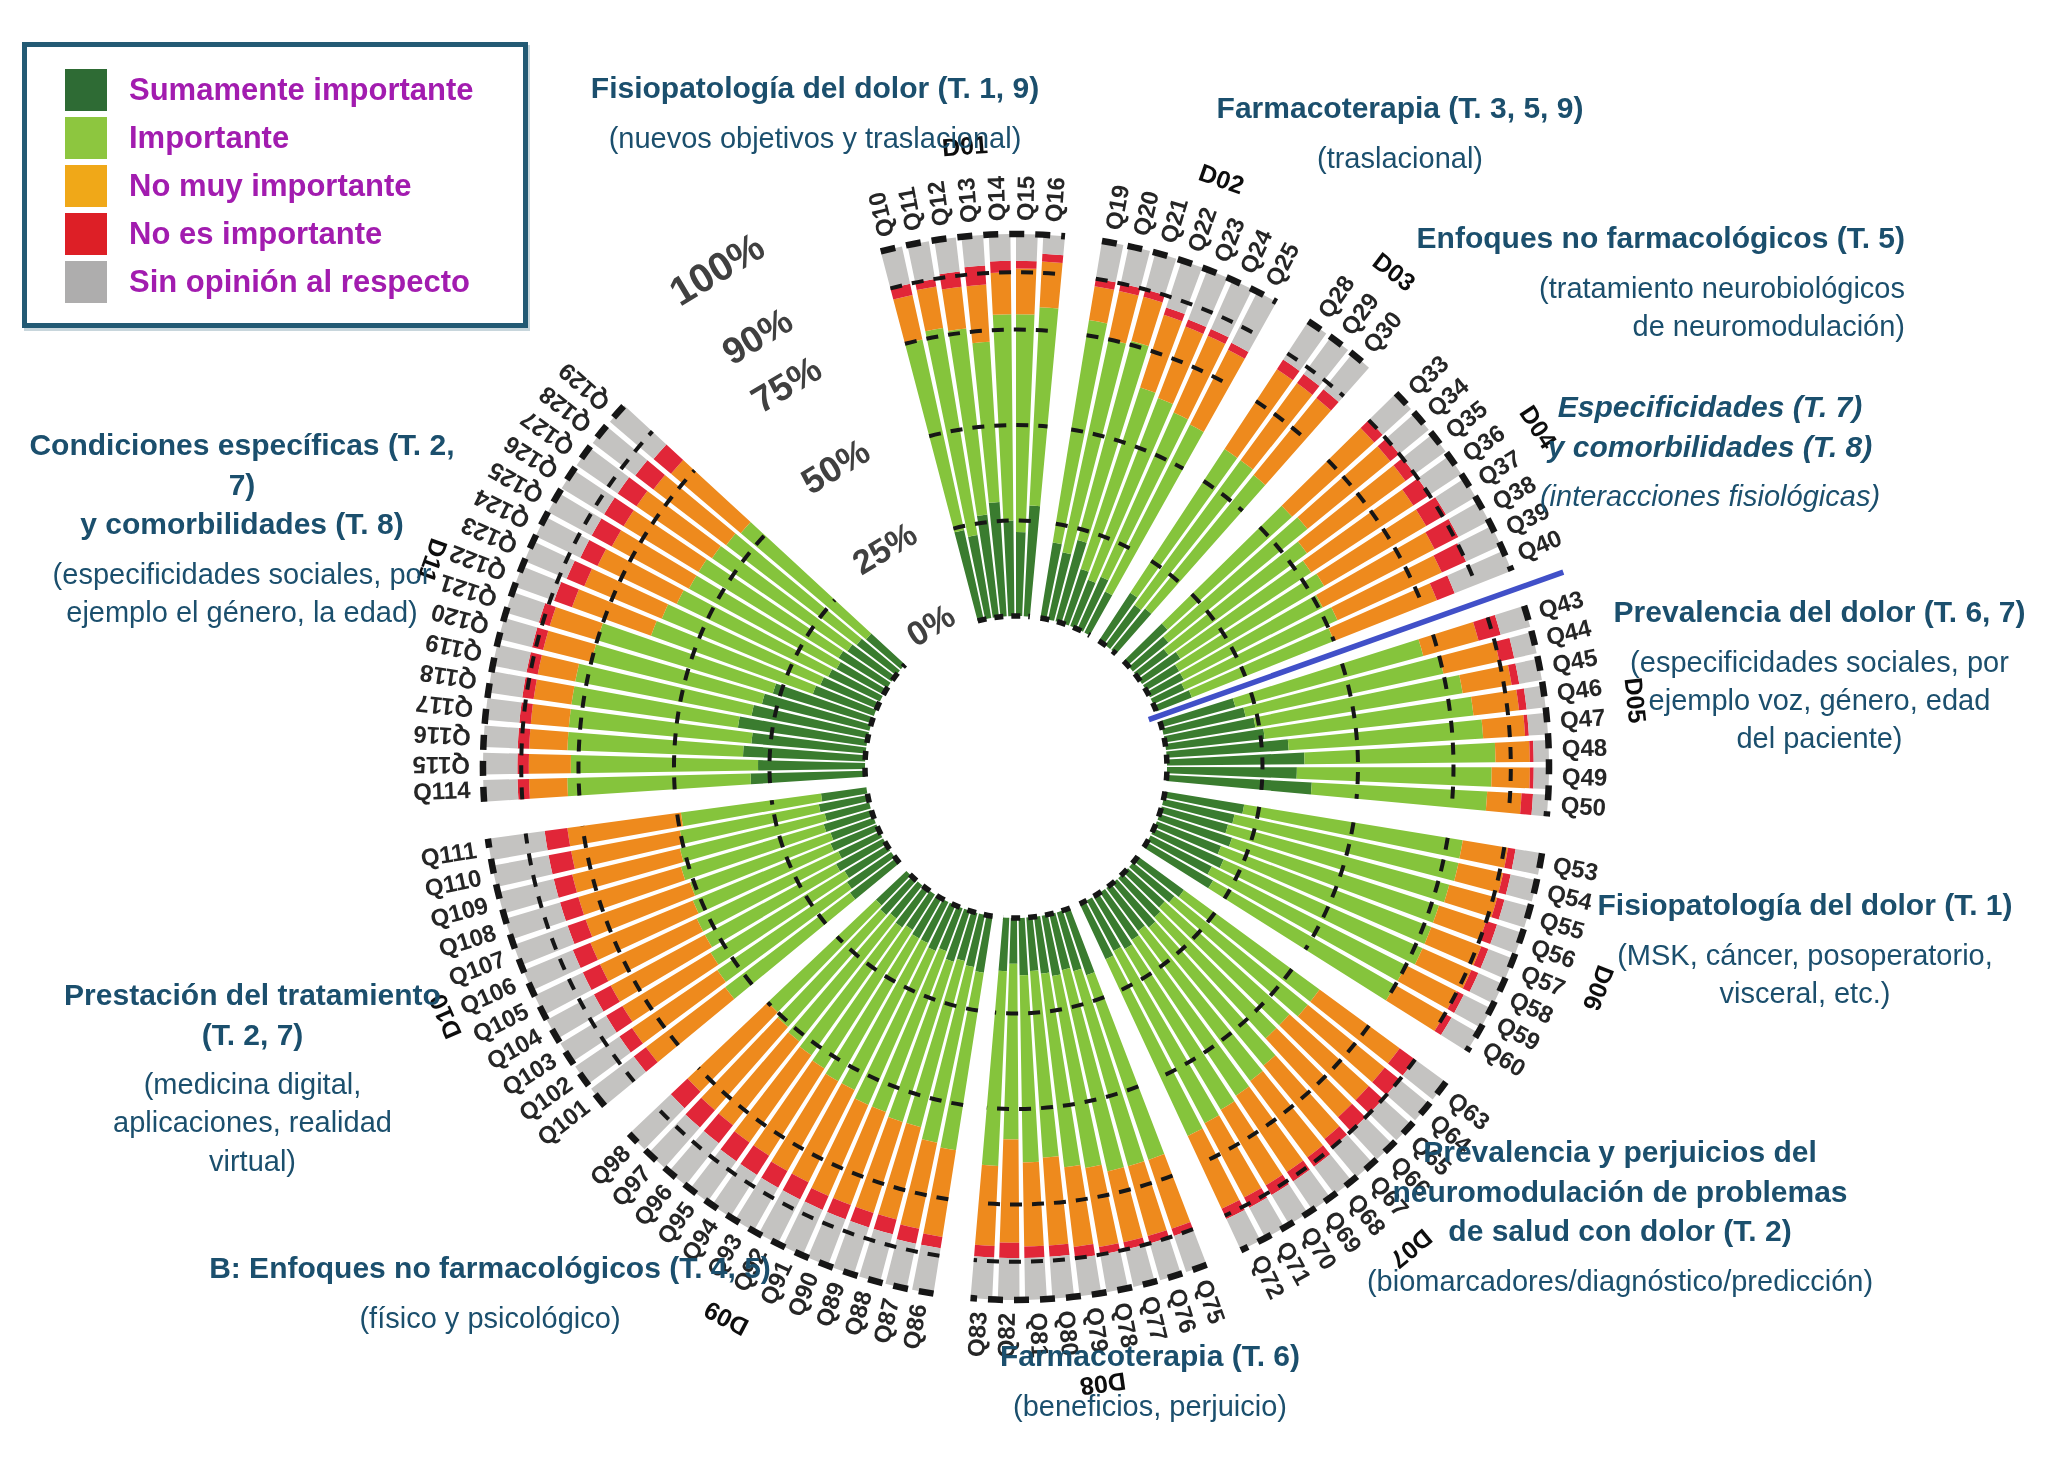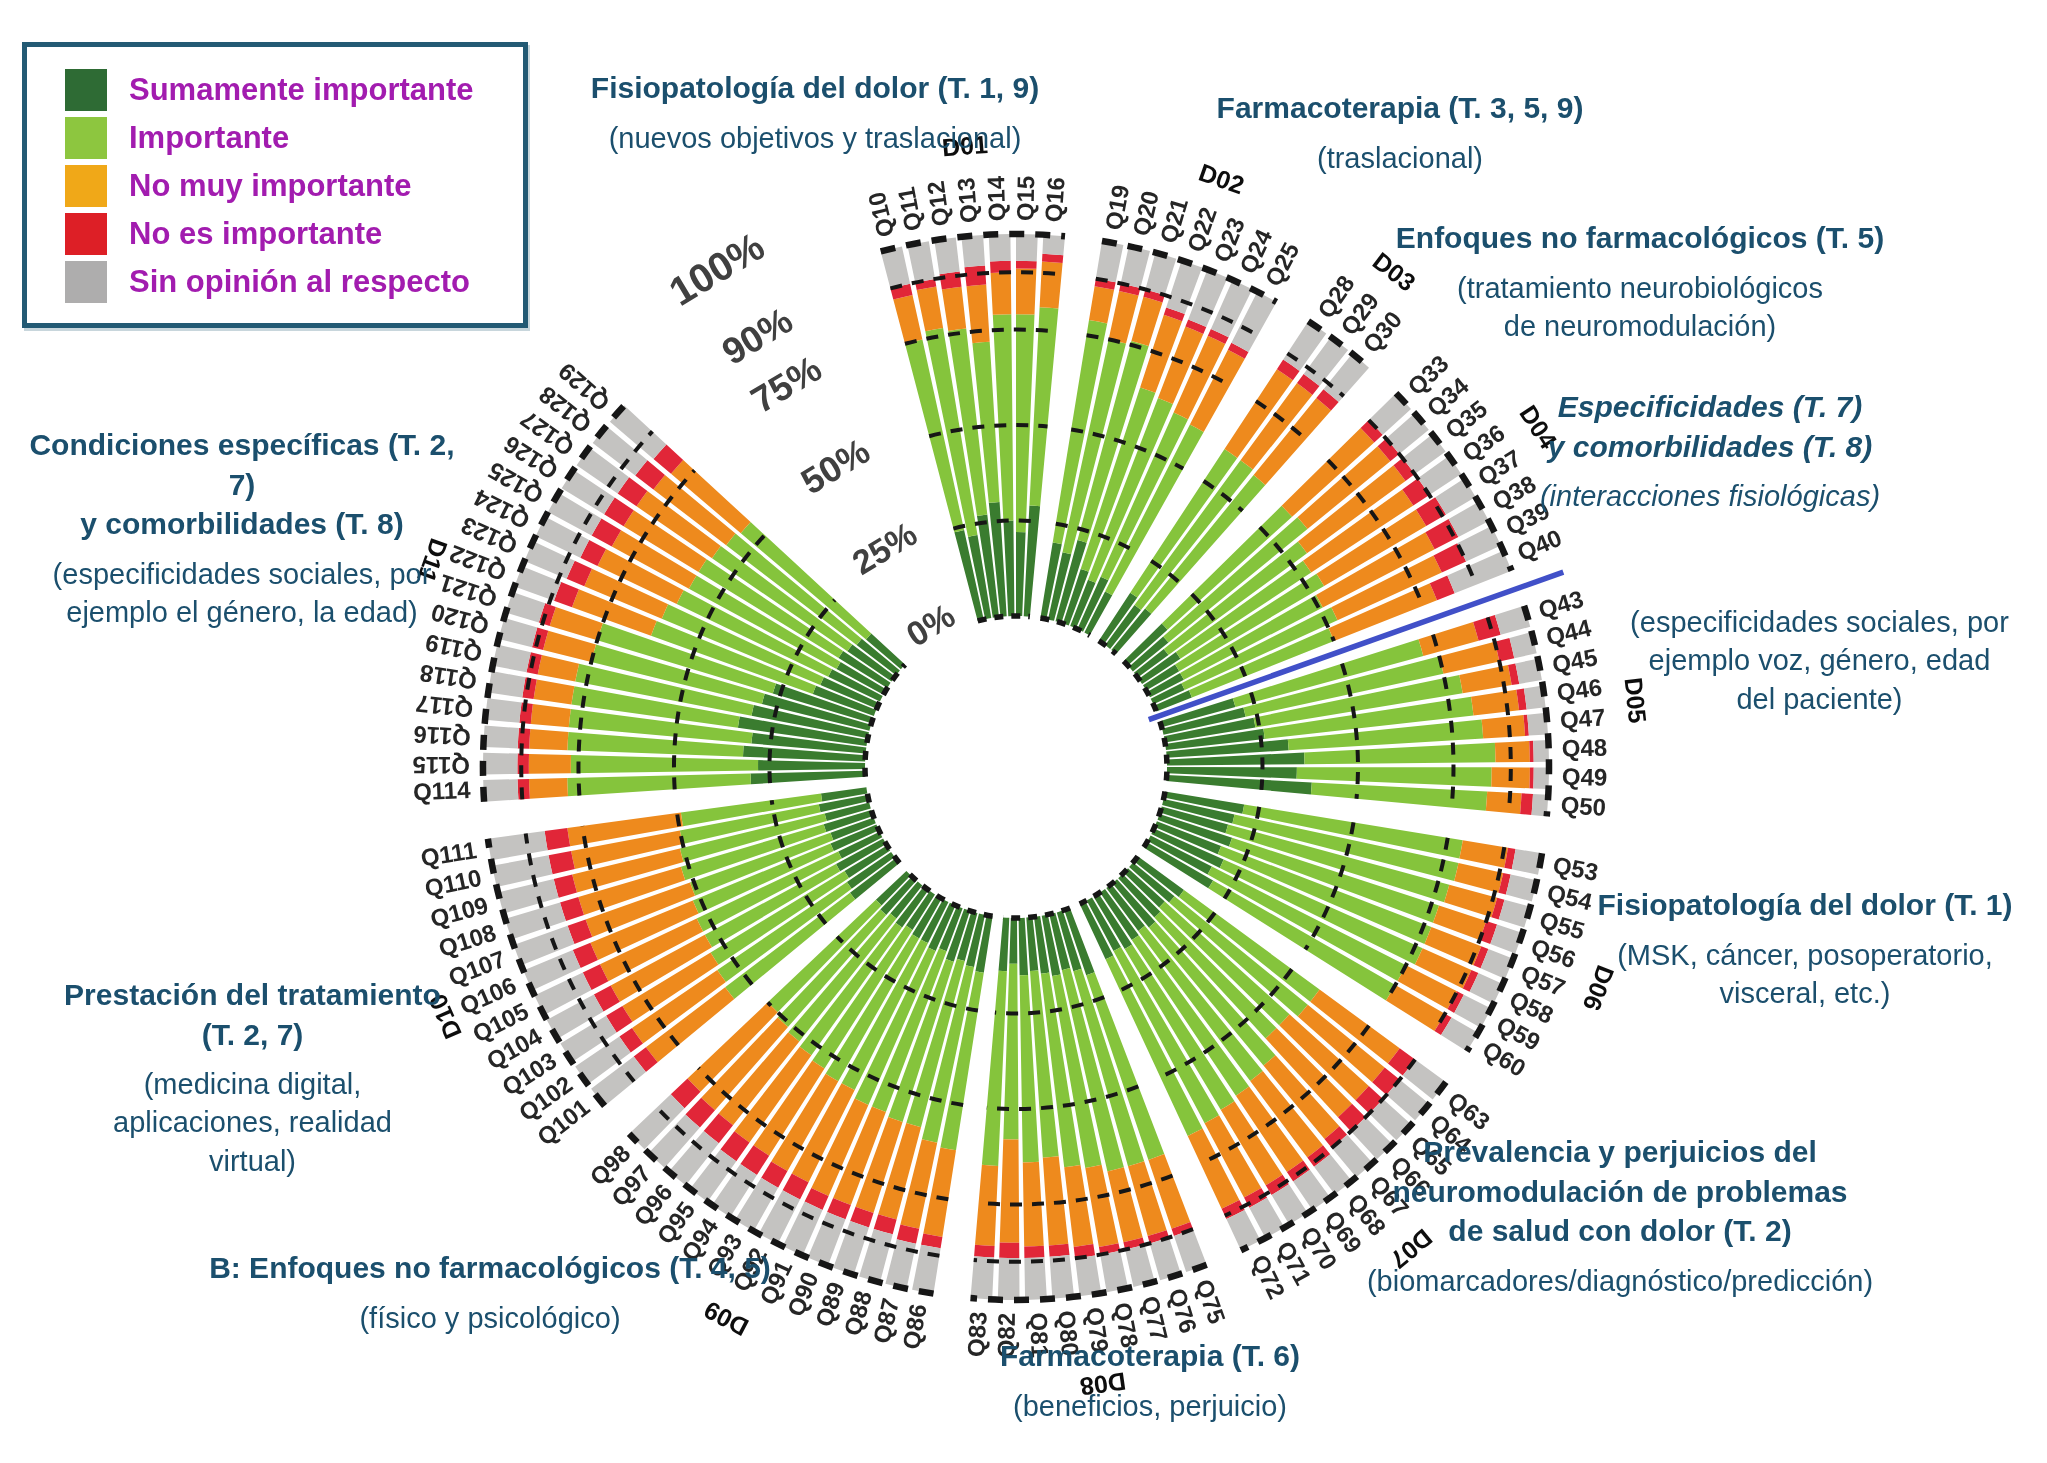--- a/index.html
+++ b/index.html
@@ -17,21 +17,21 @@
   .legend-row{display:flex;align-items:center;margin:6px 0;}
   .legend-swatch{width:42px;height:42px;flex:0 0 42px;margin-left:20px;}
   .legend-label{margin-left:22px;font-size:31px;font-weight:700;color:#a21caf;white-space:nowrap;}
   
   .ann{position:absolute;color:#1b4f6d;text-align:center;}
   .ann-t{font-size:30px;font-weight:700;line-height:1.32;}
   .ann-s{font-size:29px;font-weight:400;line-height:1.32;}
   .ann-s.first{margin-top:11px;}
   .a0{left:555px;top:68px;width:520px;}
   .a1{left:1150px;top:88px;width:500px;}
-  .a2{left:1375px;top:218px;width:530px;}
+  .a2{left:1375px;top:218px;width:530px;text-align:right;}
   .a3{left:1445px;top:387px;width:530px;font-style:italic;}
   .a4{left:1592px;top:592px;width:455px;}
   .a5{left:1555px;top:885px;width:500px;}
   .a6{left:1335px;top:1132px;width:570px;}
   .a7{left:900px;top:1336px;width:500px;}
   .a8{left:130px;top:1248px;width:720px;}
   .a9{left:55px;top:975px;width:395px;}
   .a10{left:12px;top:425px;width:460px;}
 </style>
 </head>
@@ -761,20 +761,21 @@
       <div class="ann-t">Enfoques no farmacológicos (T. 5)</div>
       <div class="ann-s first">(tratamiento neurobiológicos</div>
       <div class="ann-s">de neuromodulación)</div>
     </div>
   <div class="ann a3">
       <div class="ann-t">Especificidades (T. 7)</div>
       <div class="ann-t">y comorbilidades (T. 8)</div>
       <div class="ann-s first">(interacciones fisiológicas)</div>
     </div>
   <div class="ann a4">
+      <div class="ann-t">Prevalencia del dolor (T. 6, 7)</div>
       <div class="ann-s first">(especificidades sociales, por</div>
       <div class="ann-s">ejemplo voz, género, edad</div>
       <div class="ann-s">del paciente)</div>
     </div>
   <div class="ann a5">
       <div class="ann-t">Fisiopatología del dolor (T. 1)</div>
       <div class="ann-s first">(MSK, cáncer, posoperatorio,</div>
       <div class="ann-s">visceral, etc.)</div>
     </div>
   <div class="ann a6">

